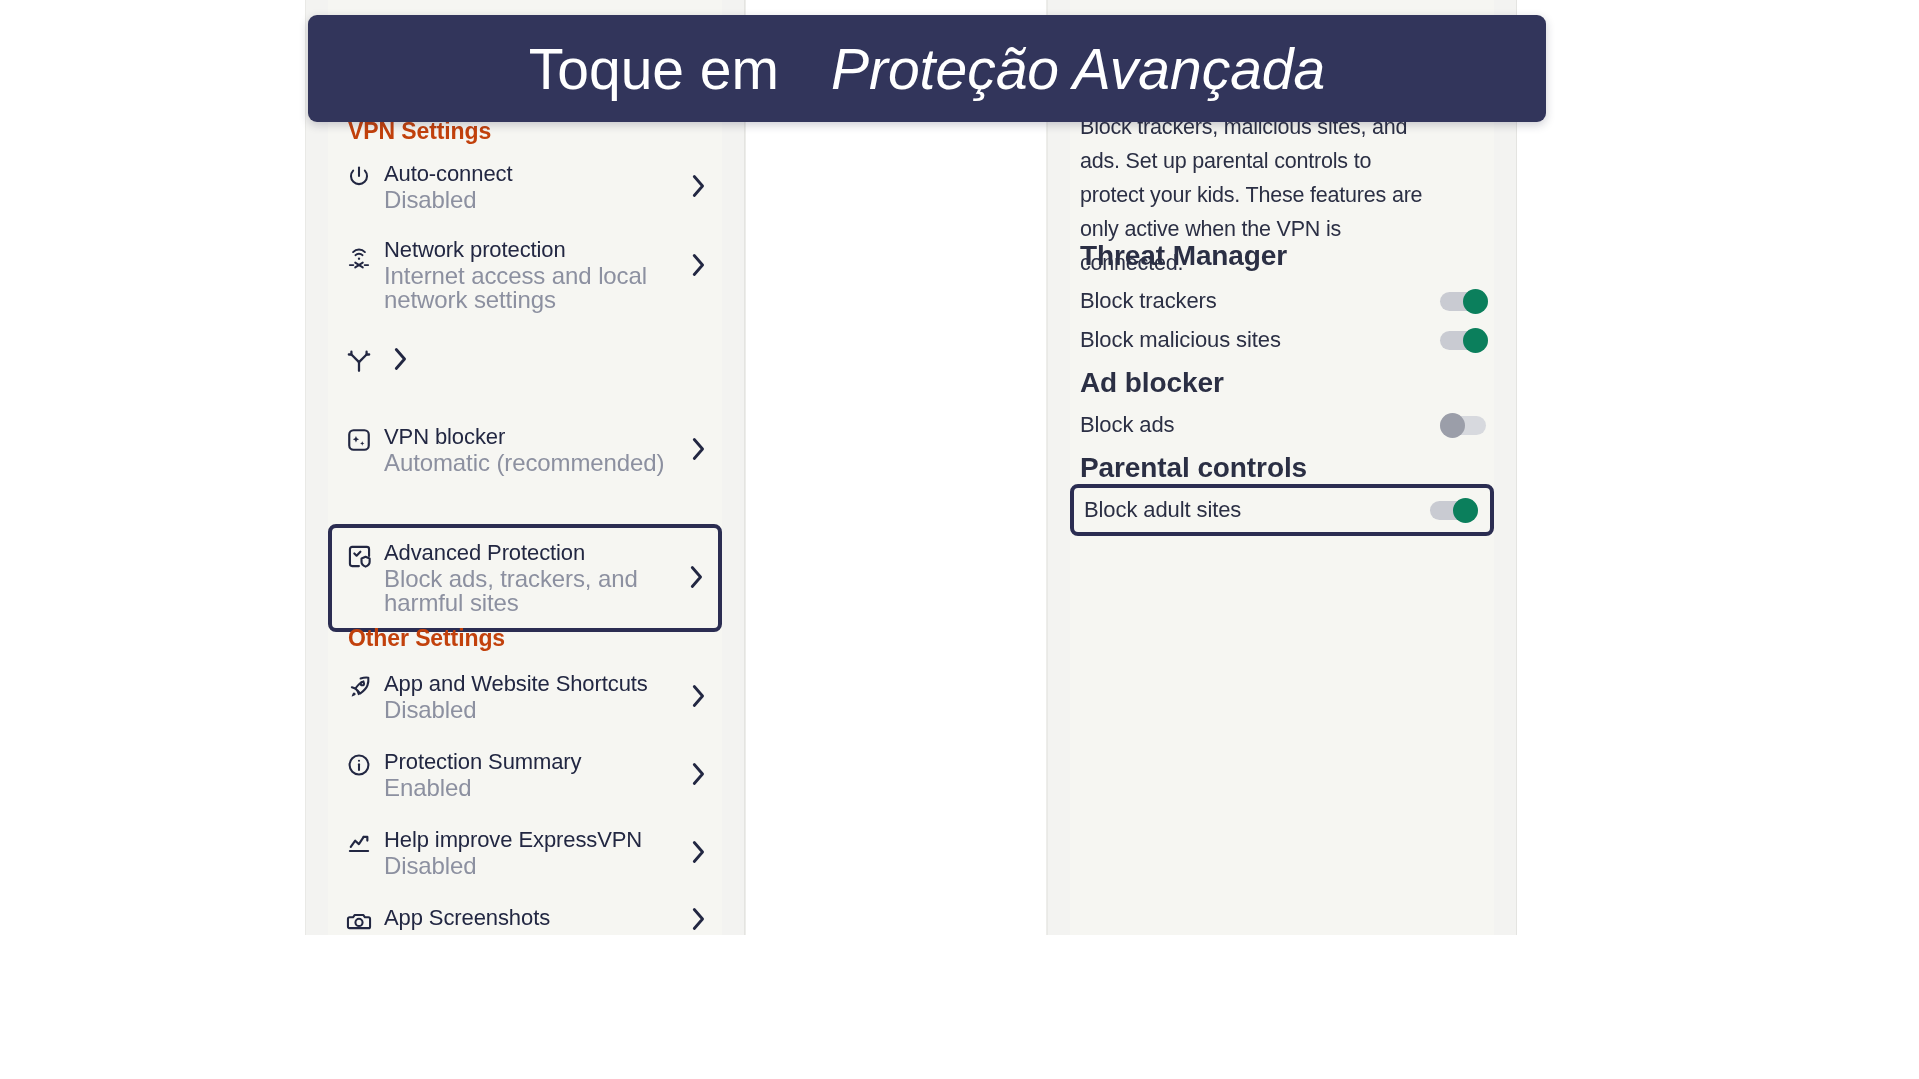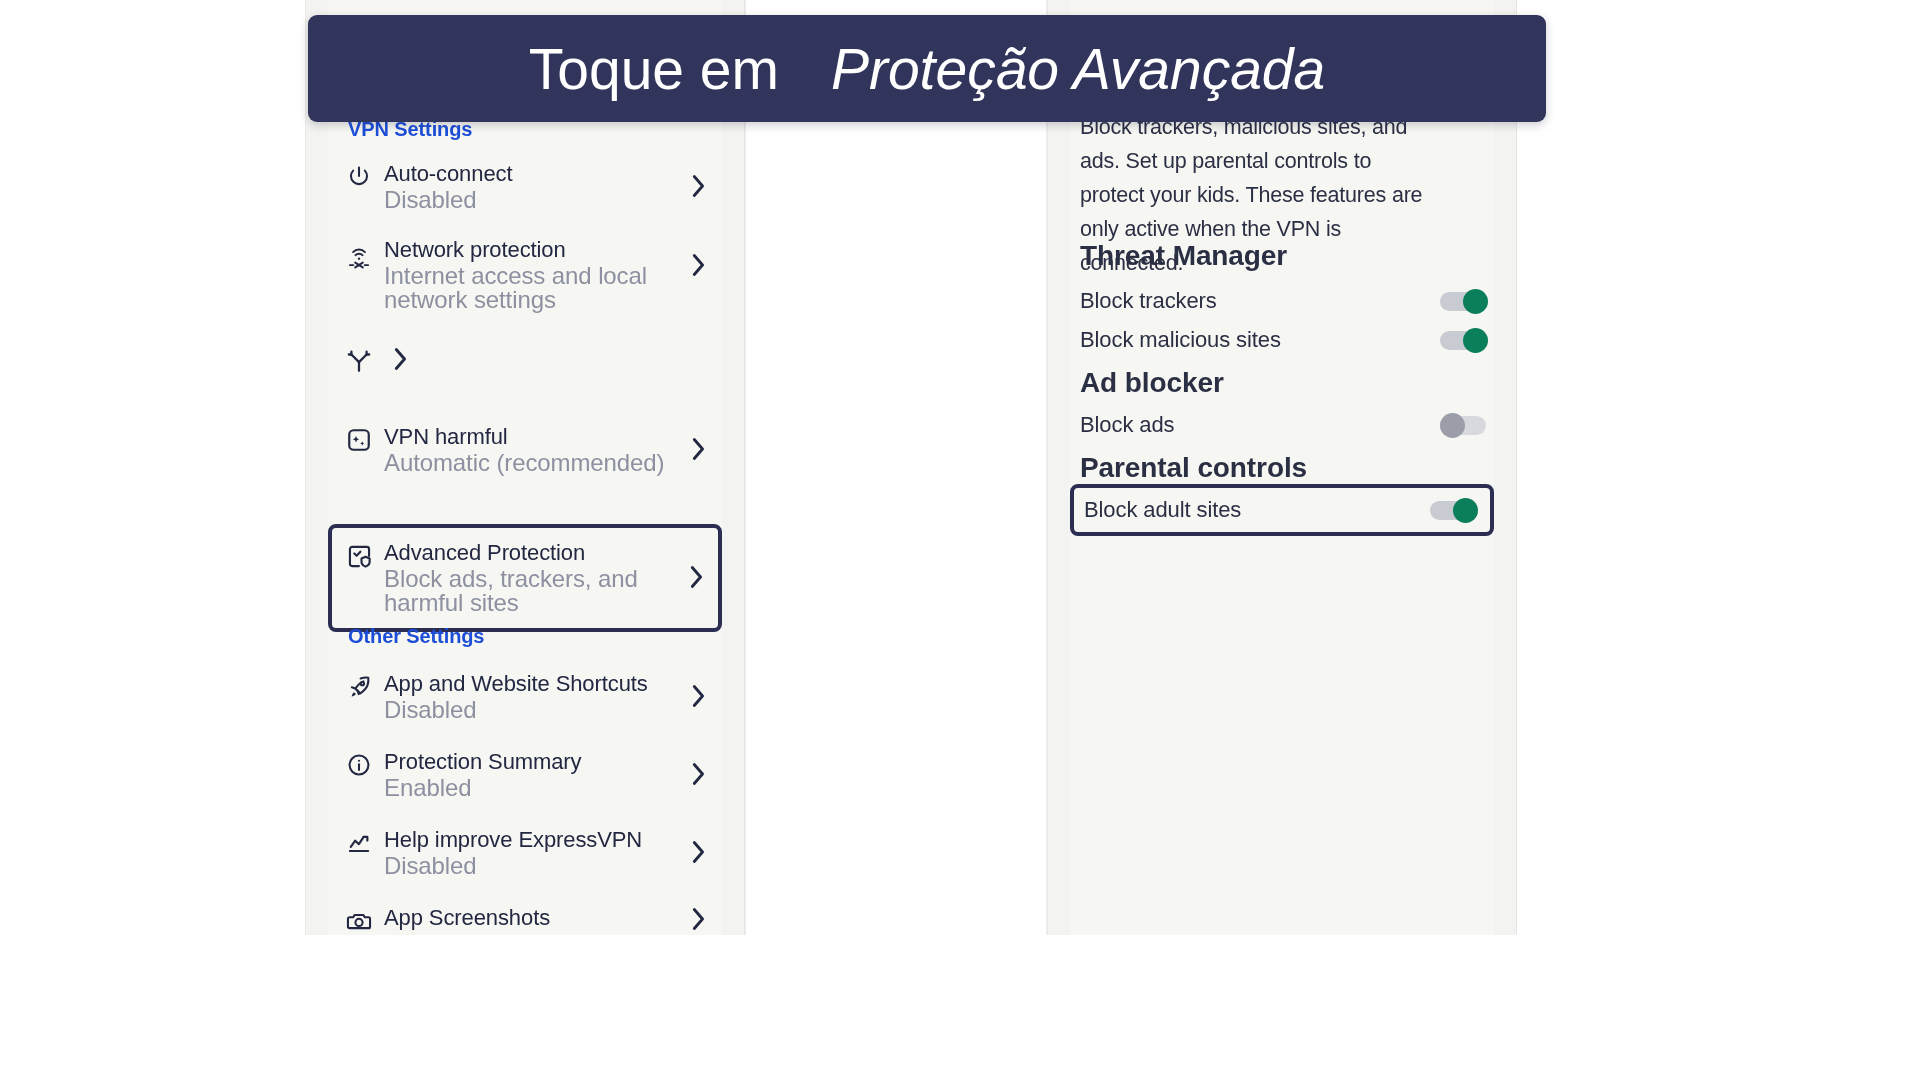--- a/index.html
+++ b/index.html
@@ -46,23 +46,23 @@
     border-right:1px solid #e4e4e1;
   }
   .edge-strip{
     position:absolute;top:0;bottom:0;width:22px;background:#f3f3f1;
   }
   .edge-left{left:0;}
   .edge-right{right:0;}
 
   
   .sec-title{
-    font-size:20px;
+    font-size:23px;
     font-weight:700;
-    color:#1d4ed8;
+    color:#c2410c;
     letter-spacing:-0.1px;
   }
   .row{
     position:relative;
     display:flex;
     align-items:flex-start;
     padding:8px 0 8px 0;
     box-sizing:border-box;
   }
   .row .ico{
@@ -246,21 +246,21 @@
 
         <div class="row" style="position:absolute;left:6px;right:6px;top:415px;">
           <div class="ico">
             <svg width="26" height="26" viewBox="0 0 24 24" fill="none" stroke="#222742" stroke-width="2" stroke-linecap="round" stroke-linejoin="round">
               <rect x="3" y="3" width="18" height="18" rx="4"></rect>
               <path d="M9.2 8.4 l.9 2 2 .9 -2 .9 -.9 2 -.9 -2 -2 -.9 2 -.9z" fill="#222742" stroke="none"></path>
               <path d="M15 13.2 l.6 1.4 1.4 .6 -1.4 .6 -.6 1.4 -.6 -1.4 -1.4 -.6 1.4 -.6z" fill="#222742" stroke="none"></path>
             </svg>
           </div>
           <div class="txt">
-            <div class="title">VPN harmful</div>
+            <div class="title">VPN blocker</div>
             <div class="sub">Automatic (recommended)</div>
           </div>
           <div class="chev">
             <svg width="18" height="26" viewBox="0 0 14 22" fill="none" stroke="#222742" stroke-width="2.4" stroke-linecap="round" stroke-linejoin="round">
                 <path d="M3 3 l7 8 -7 8"></path>
               </svg>
           </div>
         </div>
 
         <div class="row hl-box" style="position:absolute;left:0px;right:0px;top:524px;padding:11px 4px 13px 2px;">

